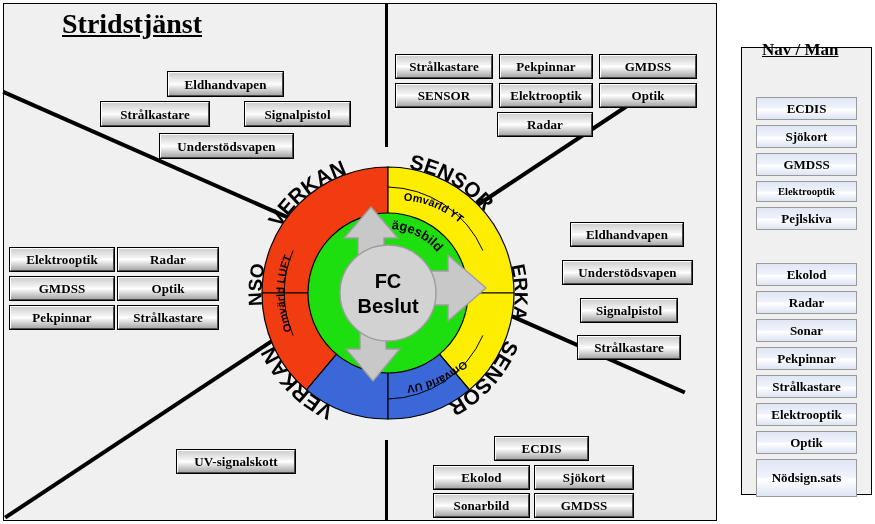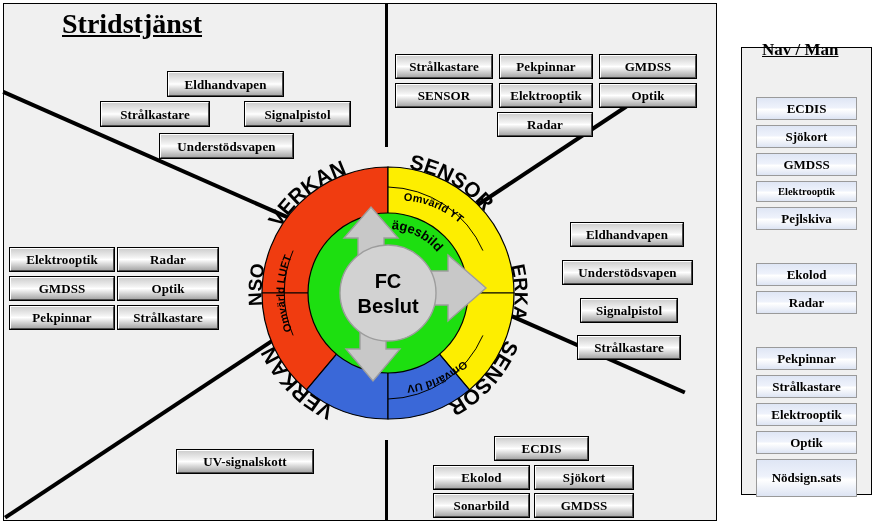--- a/index.html
+++ b/index.html
@@ -107,21 +107,21 @@
   <div class="gbox" style="left:10px;top:277px;width:104px;height:23px;">GMDSS</div>
   <div class="gbox" style="left:118px;top:277px;width:100px;height:23px;">Optik</div>
   <div class="gbox" style="left:10px;top:306px;width:104px;height:23px;">Pekpinnar</div>
   <div class="gbox" style="left:118px;top:306px;width:100px;height:23px;">Strålkastare</div>
 
   <div class="gbox" style="left:571px;top:223px;width:112px;height:23px;">Eldhandvapen</div>
   <div class="gbox" style="left:563px;top:261px;width:129px;height:23px;">Understödsvapen</div>
   <div class="gbox" style="left:581px;top:299px;width:96px;height:23px;">Signalpistol</div>
   <div class="gbox" style="left:578px;top:336px;width:102px;height:23px;">Strålkastare</div>
 
-  <div class="gbox" style="left:177px;top:450px;width:136px;height:23px;">UV-signalskott</div>
+  <div class="gbox" style="left:177px;top:450px;width:118px;height:23px;">UV-signalskott</div>
 
   <div class="gbox" style="left:495px;top:437px;width:93px;height:23px;">ECDIS</div>
   <div class="gbox" style="left:434px;top:466px;width:95px;height:23px;">Ekolod</div>
   <div class="gbox" style="left:535px;top:466px;width:98px;height:23px;">Sjökort</div>
   <div class="gbox" style="left:434px;top:494px;width:95px;height:23px;">Sonarbild</div>
   <div class="gbox" style="left:535px;top:494px;width:98px;height:23px;">GMDSS</div>
 
   <div id="wheel">
     <svg width="300" height="300" viewBox="0 0 300 300">
       <defs>
@@ -209,19 +209,20 @@
   <div class="frame" id="side-frame"></div>
   <div class="title" id="side-title">Nav / Man</div>
 
   <div class="nbox" style="left:756px;top:97px;width:101px;height:23px;">ECDIS</div>
   <div class="nbox" style="left:756px;top:125px;width:101px;height:23px;">Sjökort</div>
   <div class="nbox" style="left:756px;top:153px;width:101px;height:23px;">GMDSS</div>
   <div class="nbox small" style="left:756px;top:181px;width:101px;height:21px;">Elektrooptik</div>
   <div class="nbox" style="left:756px;top:207px;width:101px;height:23px;">Pejlskiva</div>
   <div class="nbox" style="left:756px;top:263px;width:101px;height:23px;">Ekolod</div>
   <div class="nbox" style="left:756px;top:291px;width:101px;height:23px;">Radar</div>
+  <div class="nbox" style="left:756px;top:319px;width:101px;height:23px;">Sonar</div>
   <div class="nbox" style="left:756px;top:347px;width:101px;height:23px;">Pekpinnar</div>
   <div class="nbox" style="left:756px;top:375px;width:101px;height:23px;">Strålkastare</div>
   <div class="nbox" style="left:756px;top:403px;width:101px;height:23px;">Elektrooptik</div>
   <div class="nbox" style="left:756px;top:431px;width:101px;height:23px;">Optik</div>
   <div class="nbox" style="left:756px;top:459px;width:101px;height:38px;">Nödsign.sats</div>
 
 </div>
 
 </body></html>

